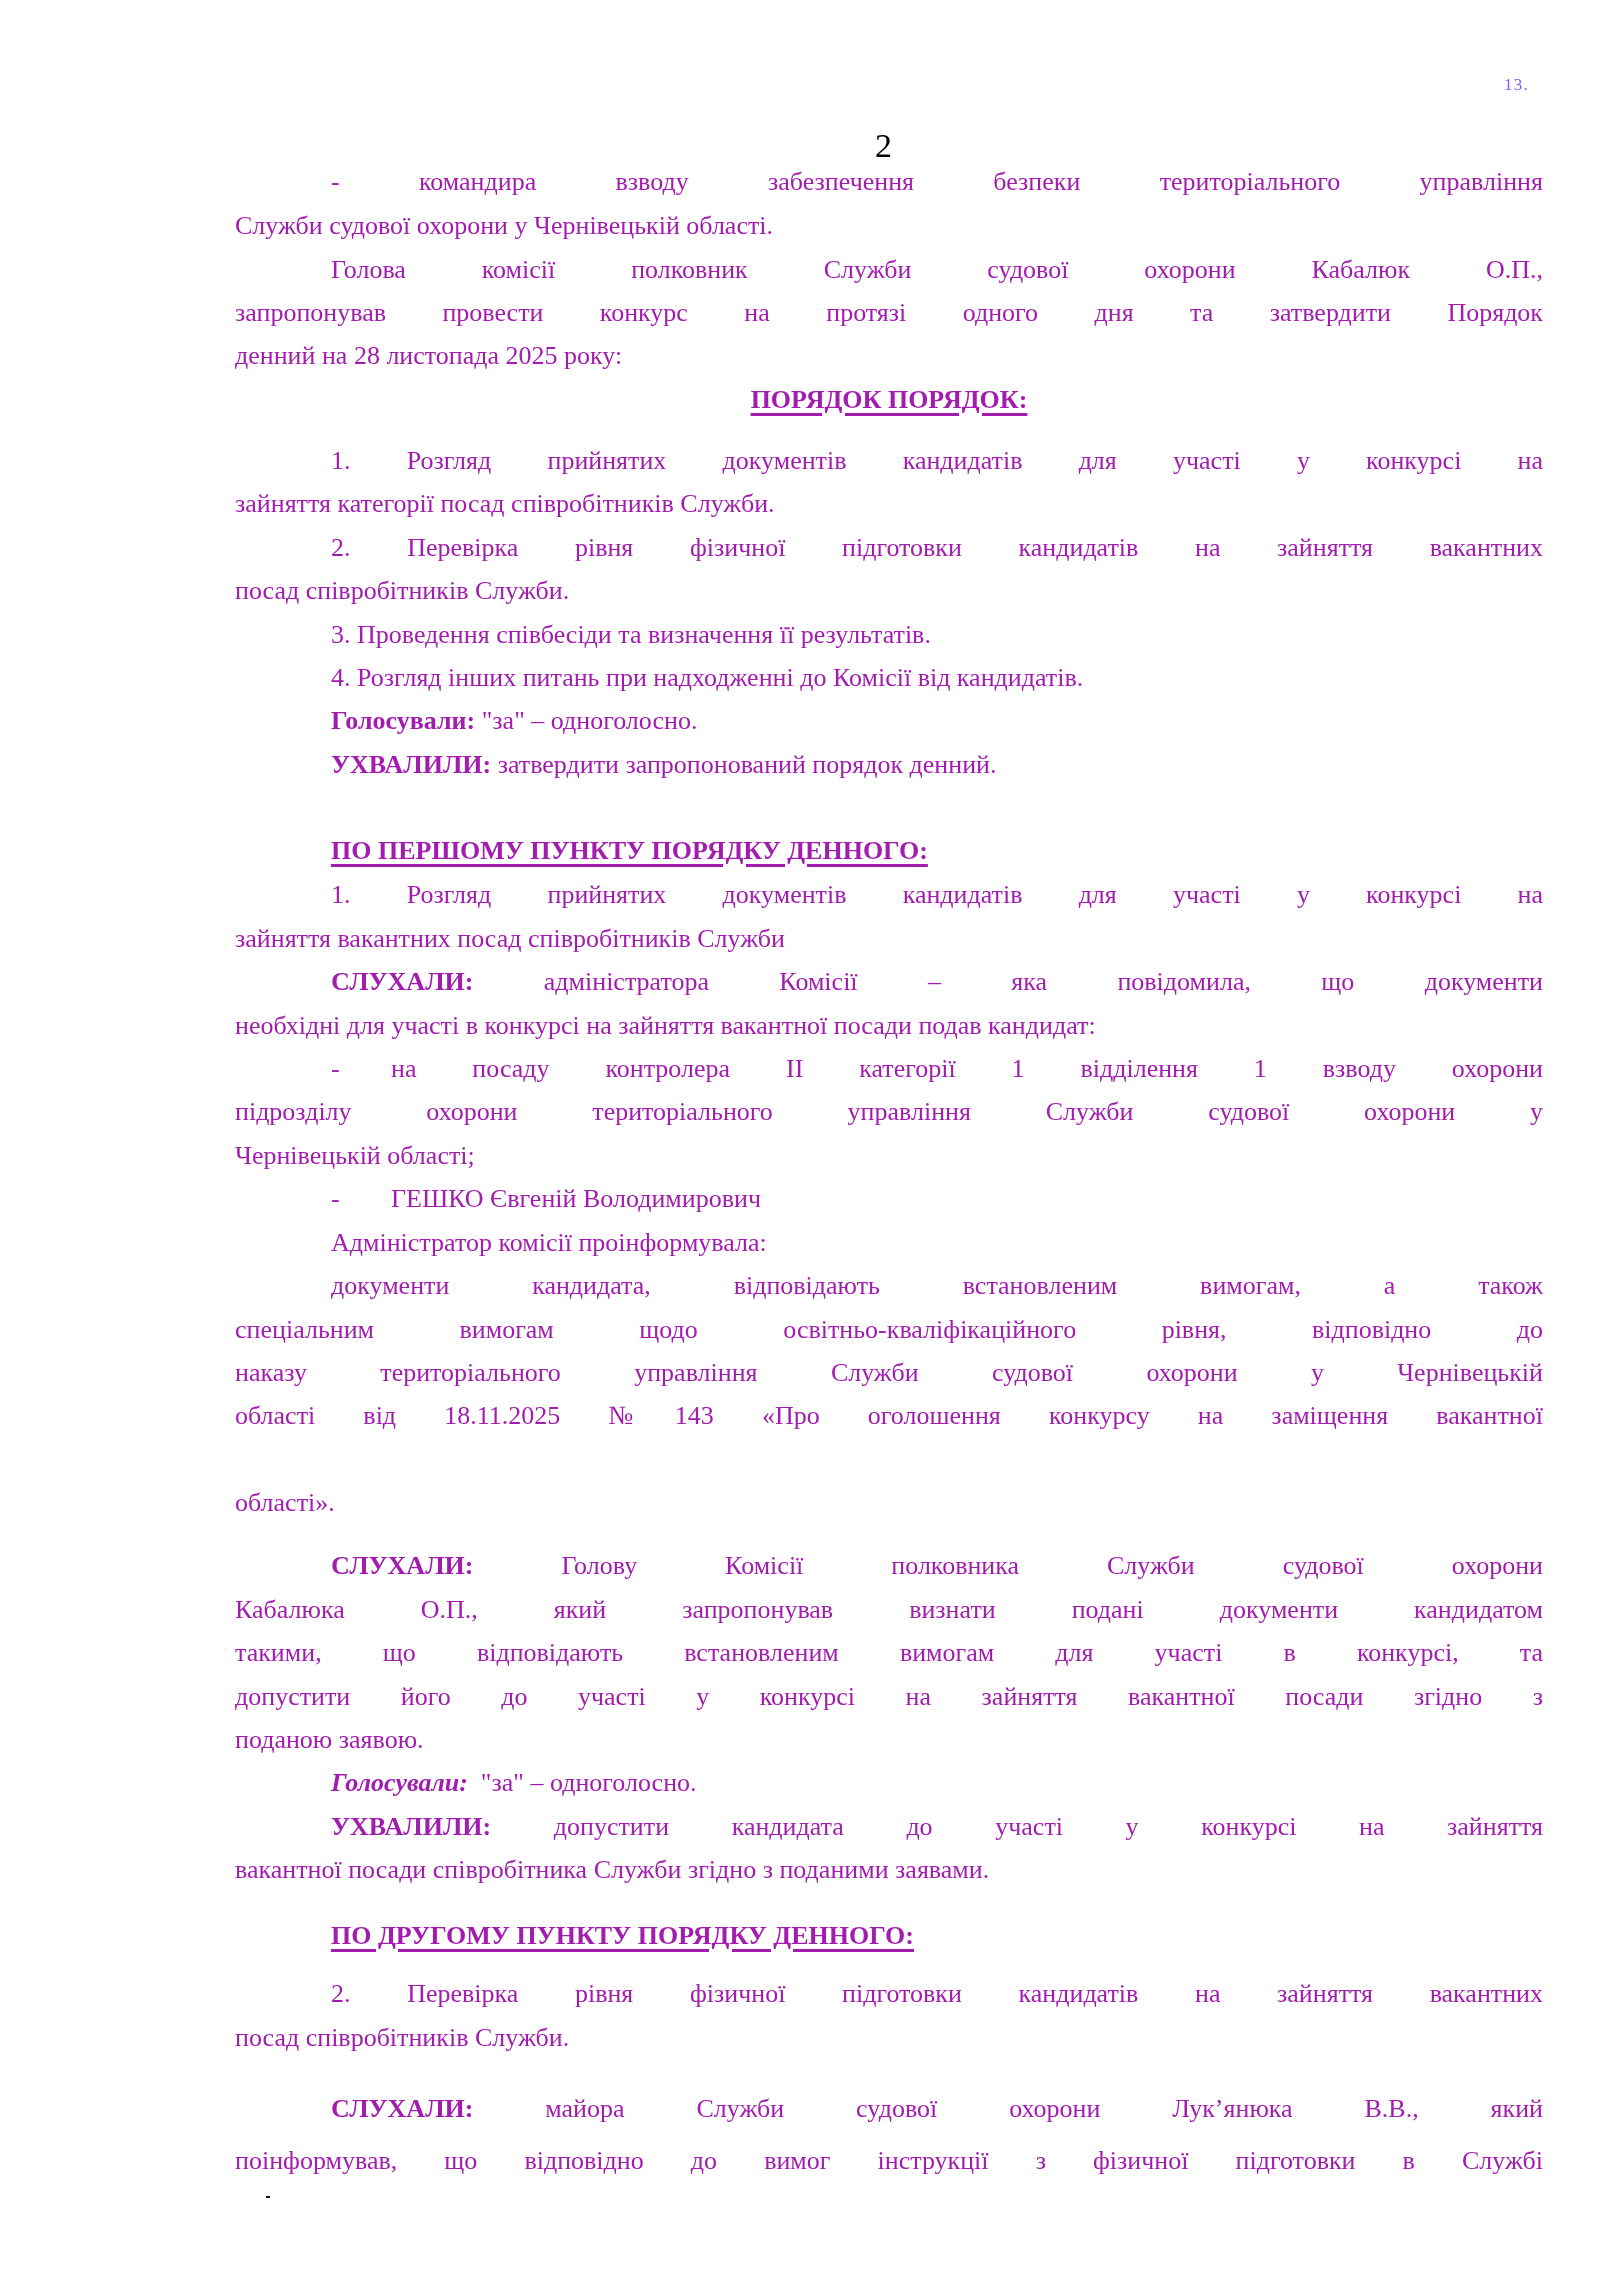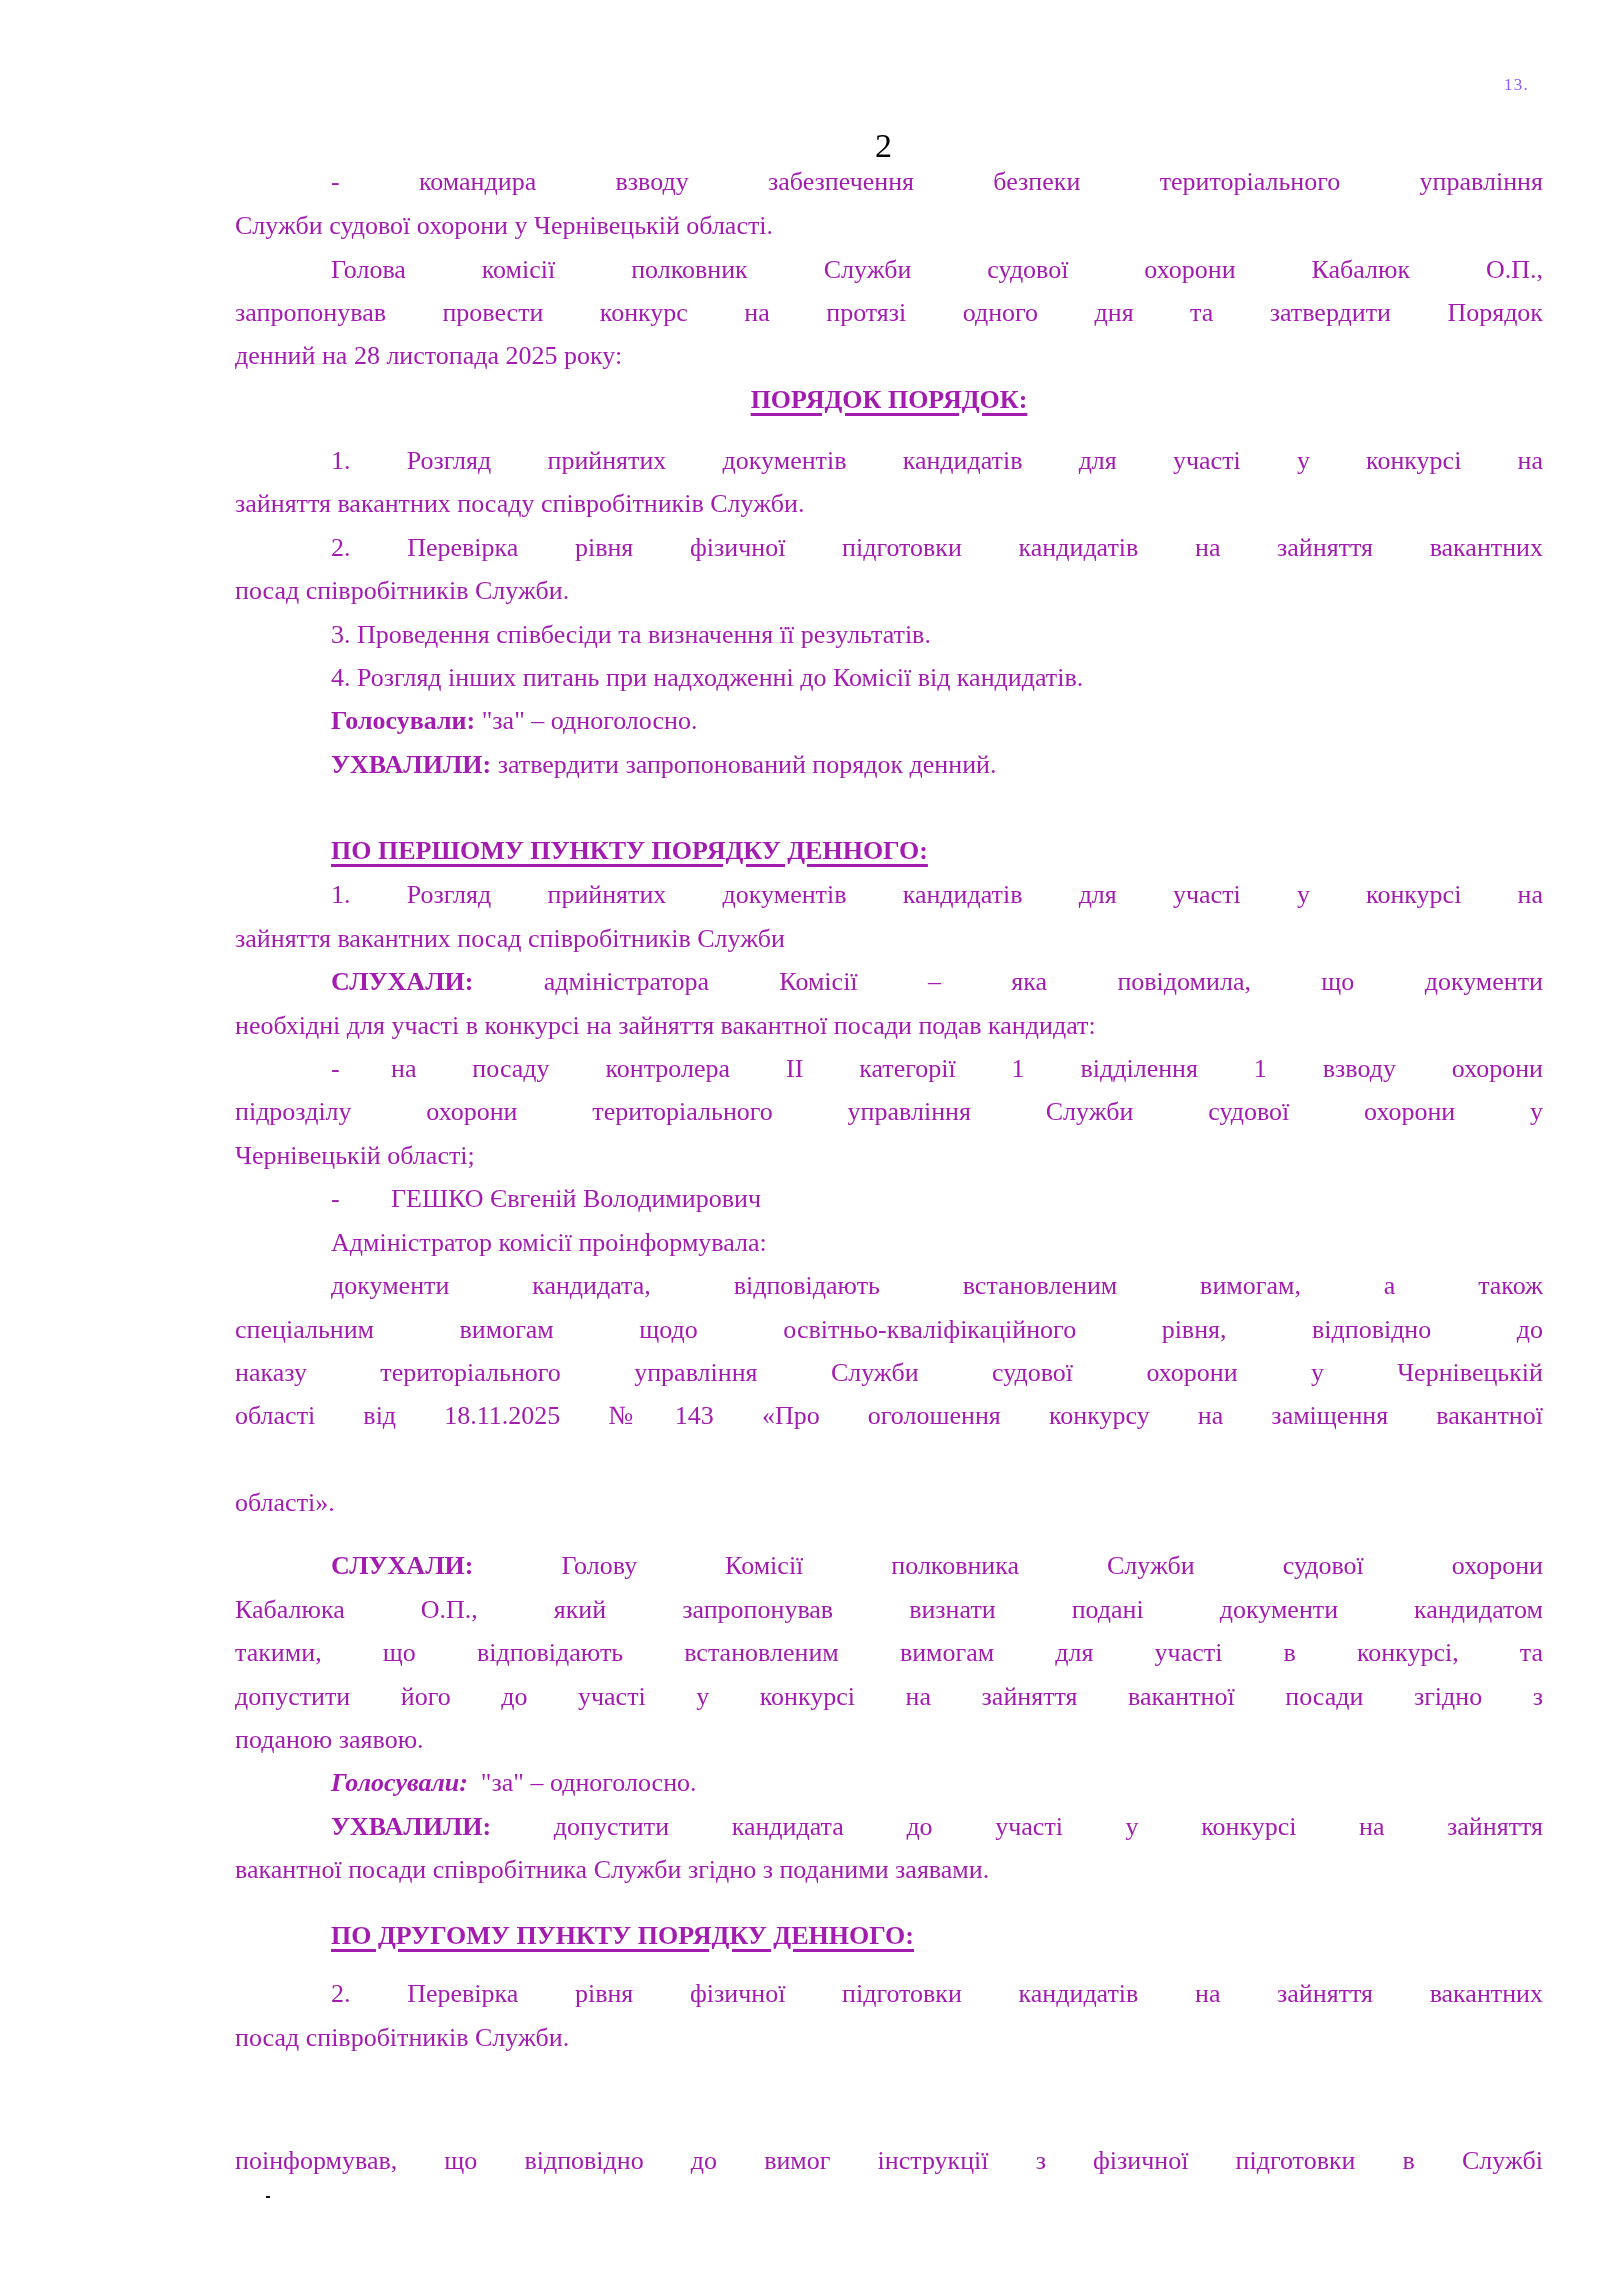--- a/index.html
+++ b/index.html
@@ -34,21 +34,21 @@
   <div class="corner-mark">13.</div>
 
   <div class="ln ind just" style="top:162px">- командира взводу забезпечення безпеки територіального управління</div>
   <div class="ln" style="top:206px">Служби судової охорони у Чернівецькій області.</div>
   <div class="ln ind just" style="top:250px">Голова комісії полковник Служби судової охорони Кабалюк О.П.,</div>
   <div class="ln just" style="top:293px">запропонував провести конкурс на протязі одного дня та затвердити Порядок</div>
   <div class="ln" style="top:336px">денний на 28 листопада 2025 року:</div>
 
   <div class="ln center b" style="top:380px"><span class="u">ПОРЯДОК ПОРЯДОК:</span></div>
   <div class="ln ind just" style="top:441px">1. Розгляд прийнятих документів кандидатів для участі у конкурсі на</div>
-  <div class="ln" style="top:484px">зайняття вакантних посаду співробітників Служби.</div>
+  <div class="ln" style="top:484px">зайняття категорії посад співробітників Служби.</div>
   <div class="ln ind just" style="top:528px">2. Перевірка рівня фізичної підготовки кандидатів на зайняття вакантних</div>
   <div class="ln" style="top:571px">посад співробітників Служби.</div>
   <div class="ln ind" style="top:615px">3. Проведення співбесіди та визначення її результатів.</div>
   <div class="ln ind" style="top:658px">4. Розгляд інших питань при надходженні до Комісії від кандидатів.</div>
   <div class="ln ind" style="top:701px"><span class="b">Голосували:</span><span> "за" – одноголосно.</span></div>
   <div class="ln ind" style="top:745px"><span class="b">УХВАЛИЛИ:</span><span> затвердити запропонований порядок денний.</span></div>
 
   <div class="ln ind b" style="top:831px"><span class="u">ПО ПЕРШОМУ ПУНКТУ ПОРЯДКУ ДЕННОГО:</span></div>
   <div class="ln ind just" style="top:875px">1. Розгляд прийнятих документів кандидатів для участі у конкурсі на</div>
   <div class="ln" style="top:919px">зайняття вакантних посад співробітників Служби</div>
@@ -70,17 +70,18 @@
   <div class="ln just" style="top:1633px">такими, що відповідають встановленим вимогам для участі в конкурсі, та</div>
   <div class="ln just" style="top:1677px">допустити його до участі у конкурсі на зайняття вакантної посади згідно з</div>
   <div class="ln" style="top:1720px">поданою заявою.</div>
   <div class="ln ind" style="top:1763px"><span class="bi">Голосували:</span><span style="white-space:pre">  "за" – одноголосно.</span></div>
   <div class="ln ind just" style="top:1807px"><span class="b">УХВАЛИЛИ:</span> <span>допустити кандидата до участі у конкурсі на зайняття</span></div>
   <div class="ln" style="top:1850px">вакантної посади співробітника Служби згідно з поданими заявами.</div>
 
   <div class="ln ind b" style="top:1916px"><span class="u">ПО ДРУГОМУ ПУНКТУ ПОРЯДКУ ДЕННОГО:</span></div>
   <div class="ln ind just" style="top:1974px">2. Перевірка рівня фізичної підготовки кандидатів на зайняття вакантних</div>
   <div class="ln" style="top:2018px">посад співробітників Служби.</div>
+  <div class="ln ind just" style="top:2089px"><span class="b">СЛУХАЛИ:</span> <span>майора Служби судової охорони Лук’янюка В.В., який</span></div>
   <div class="ln just" style="top:2141px">поінформував, що відповідно до вимог інструкції з фізичної підготовки в Службі</div>
 
   <div class="speck" style="left:266px; top:2196px"></div>
 </div>
 
 
 </body></html>

